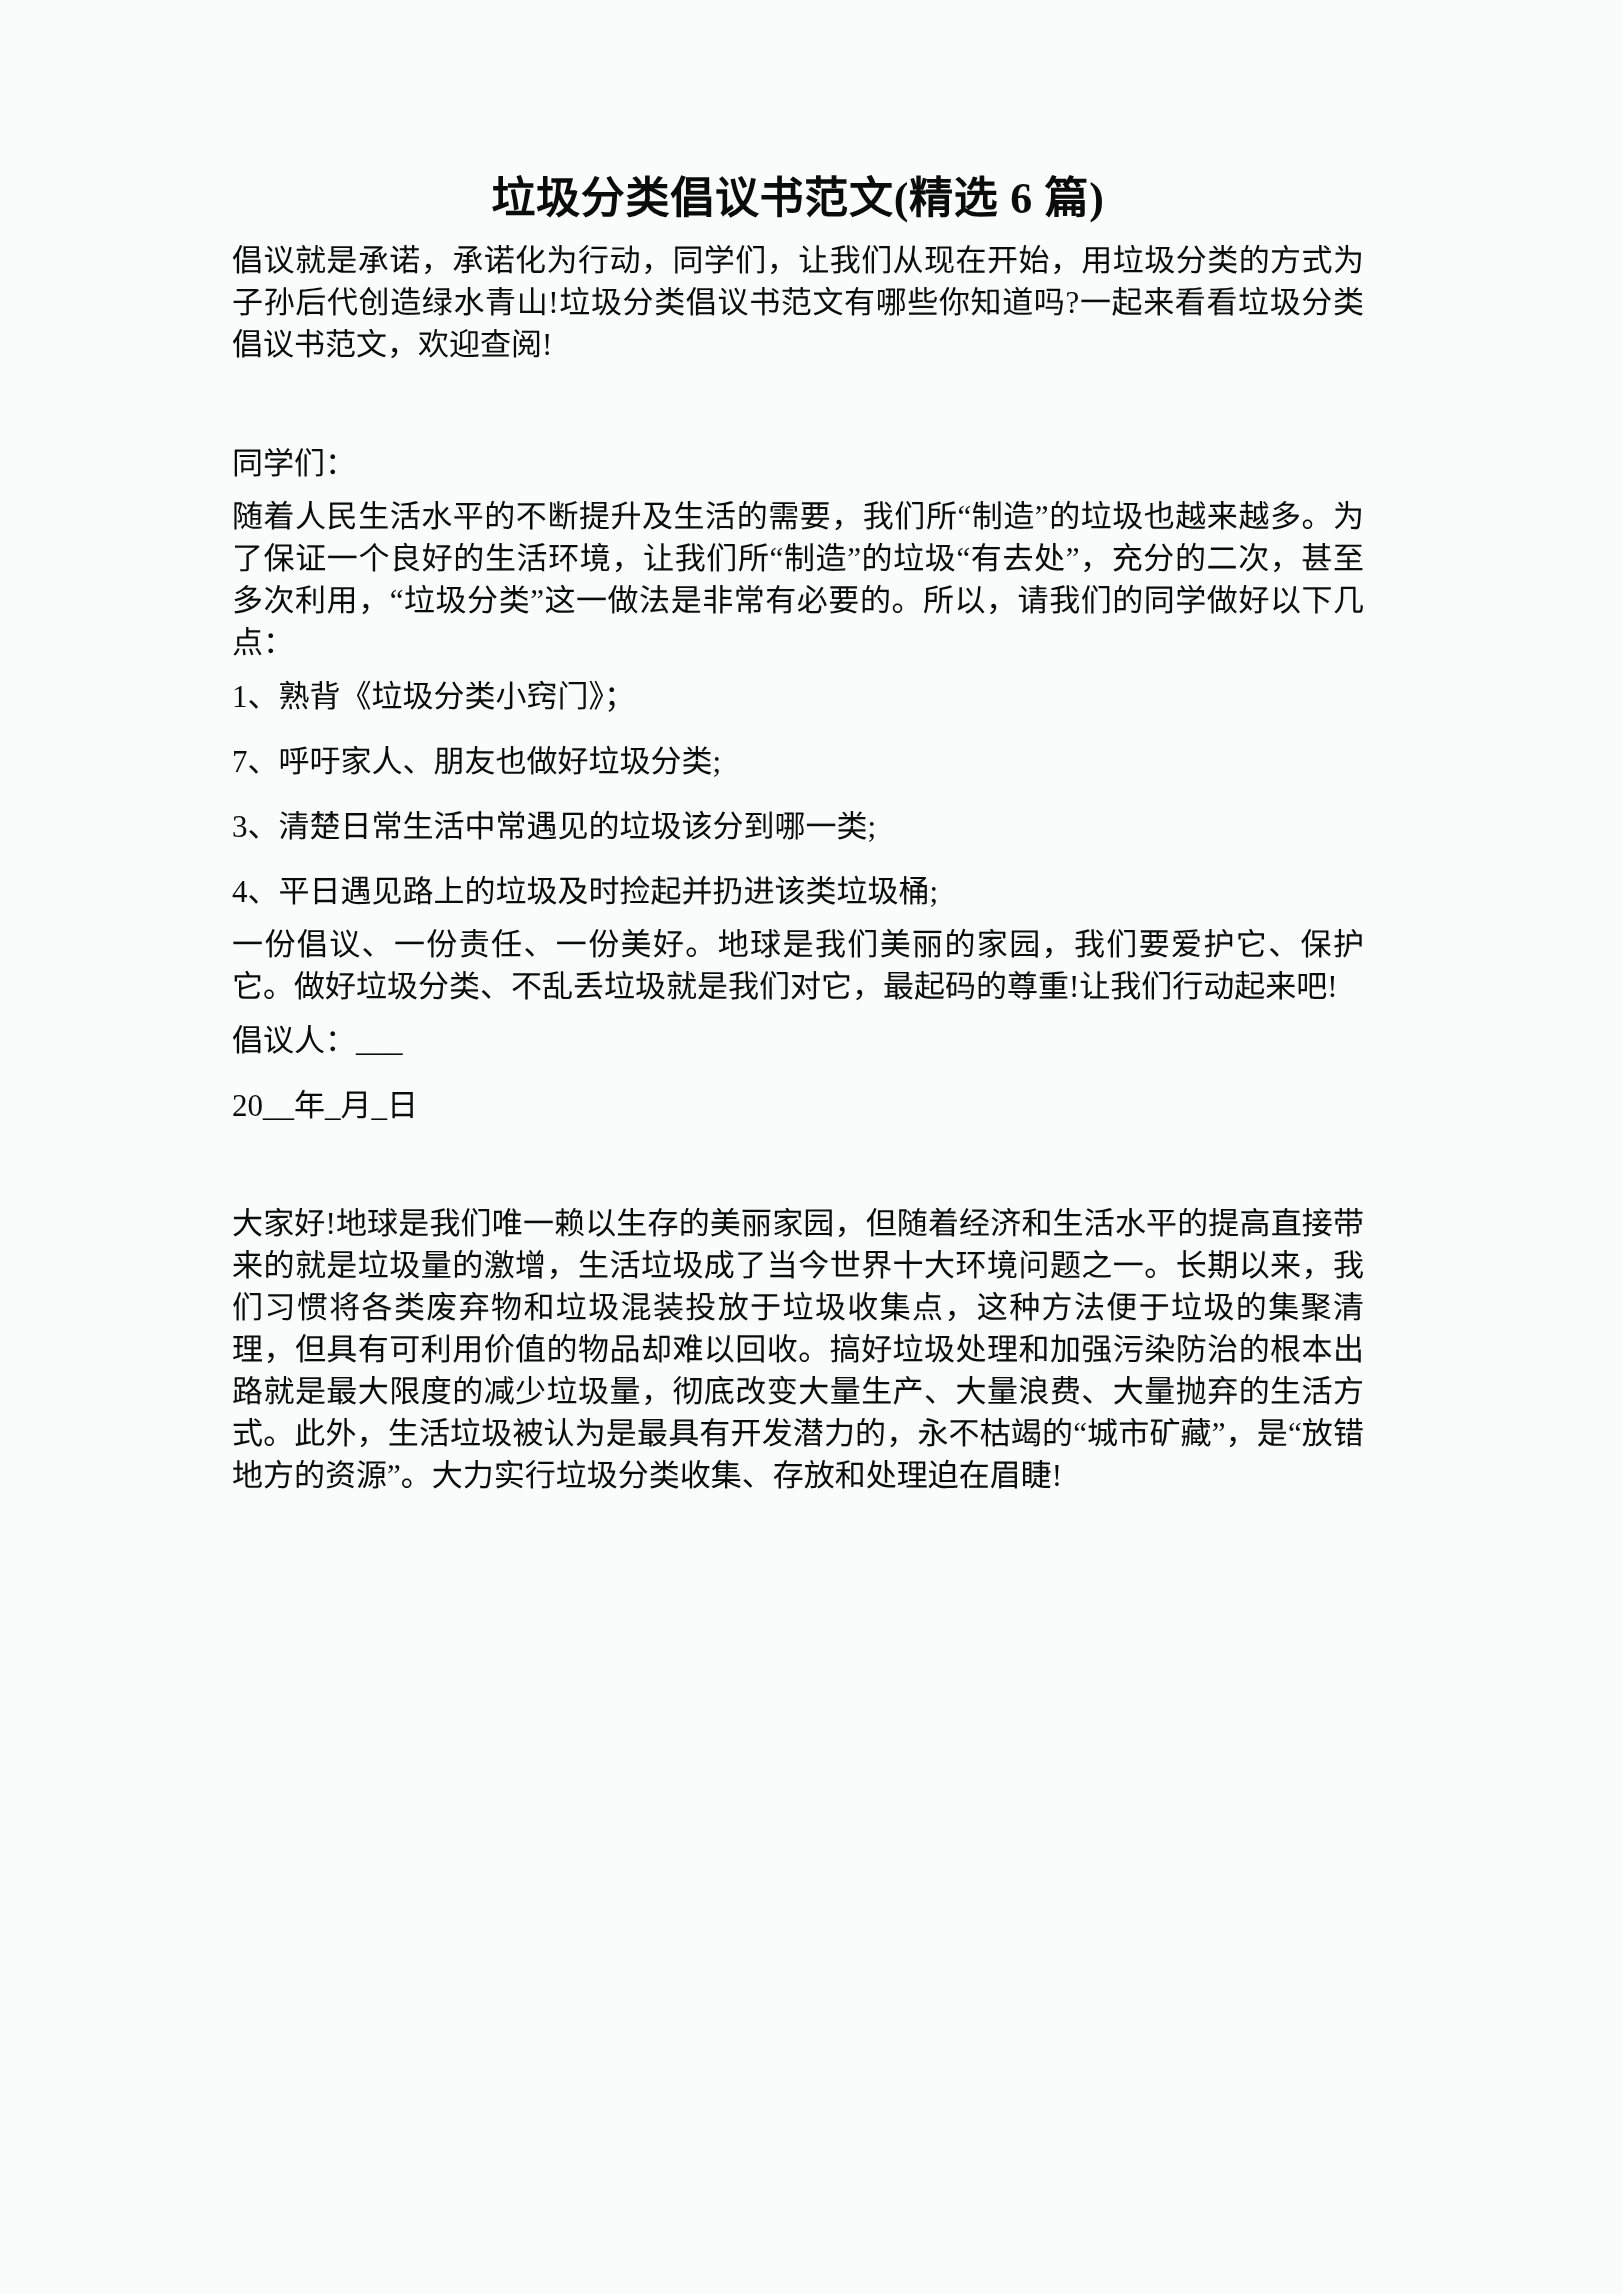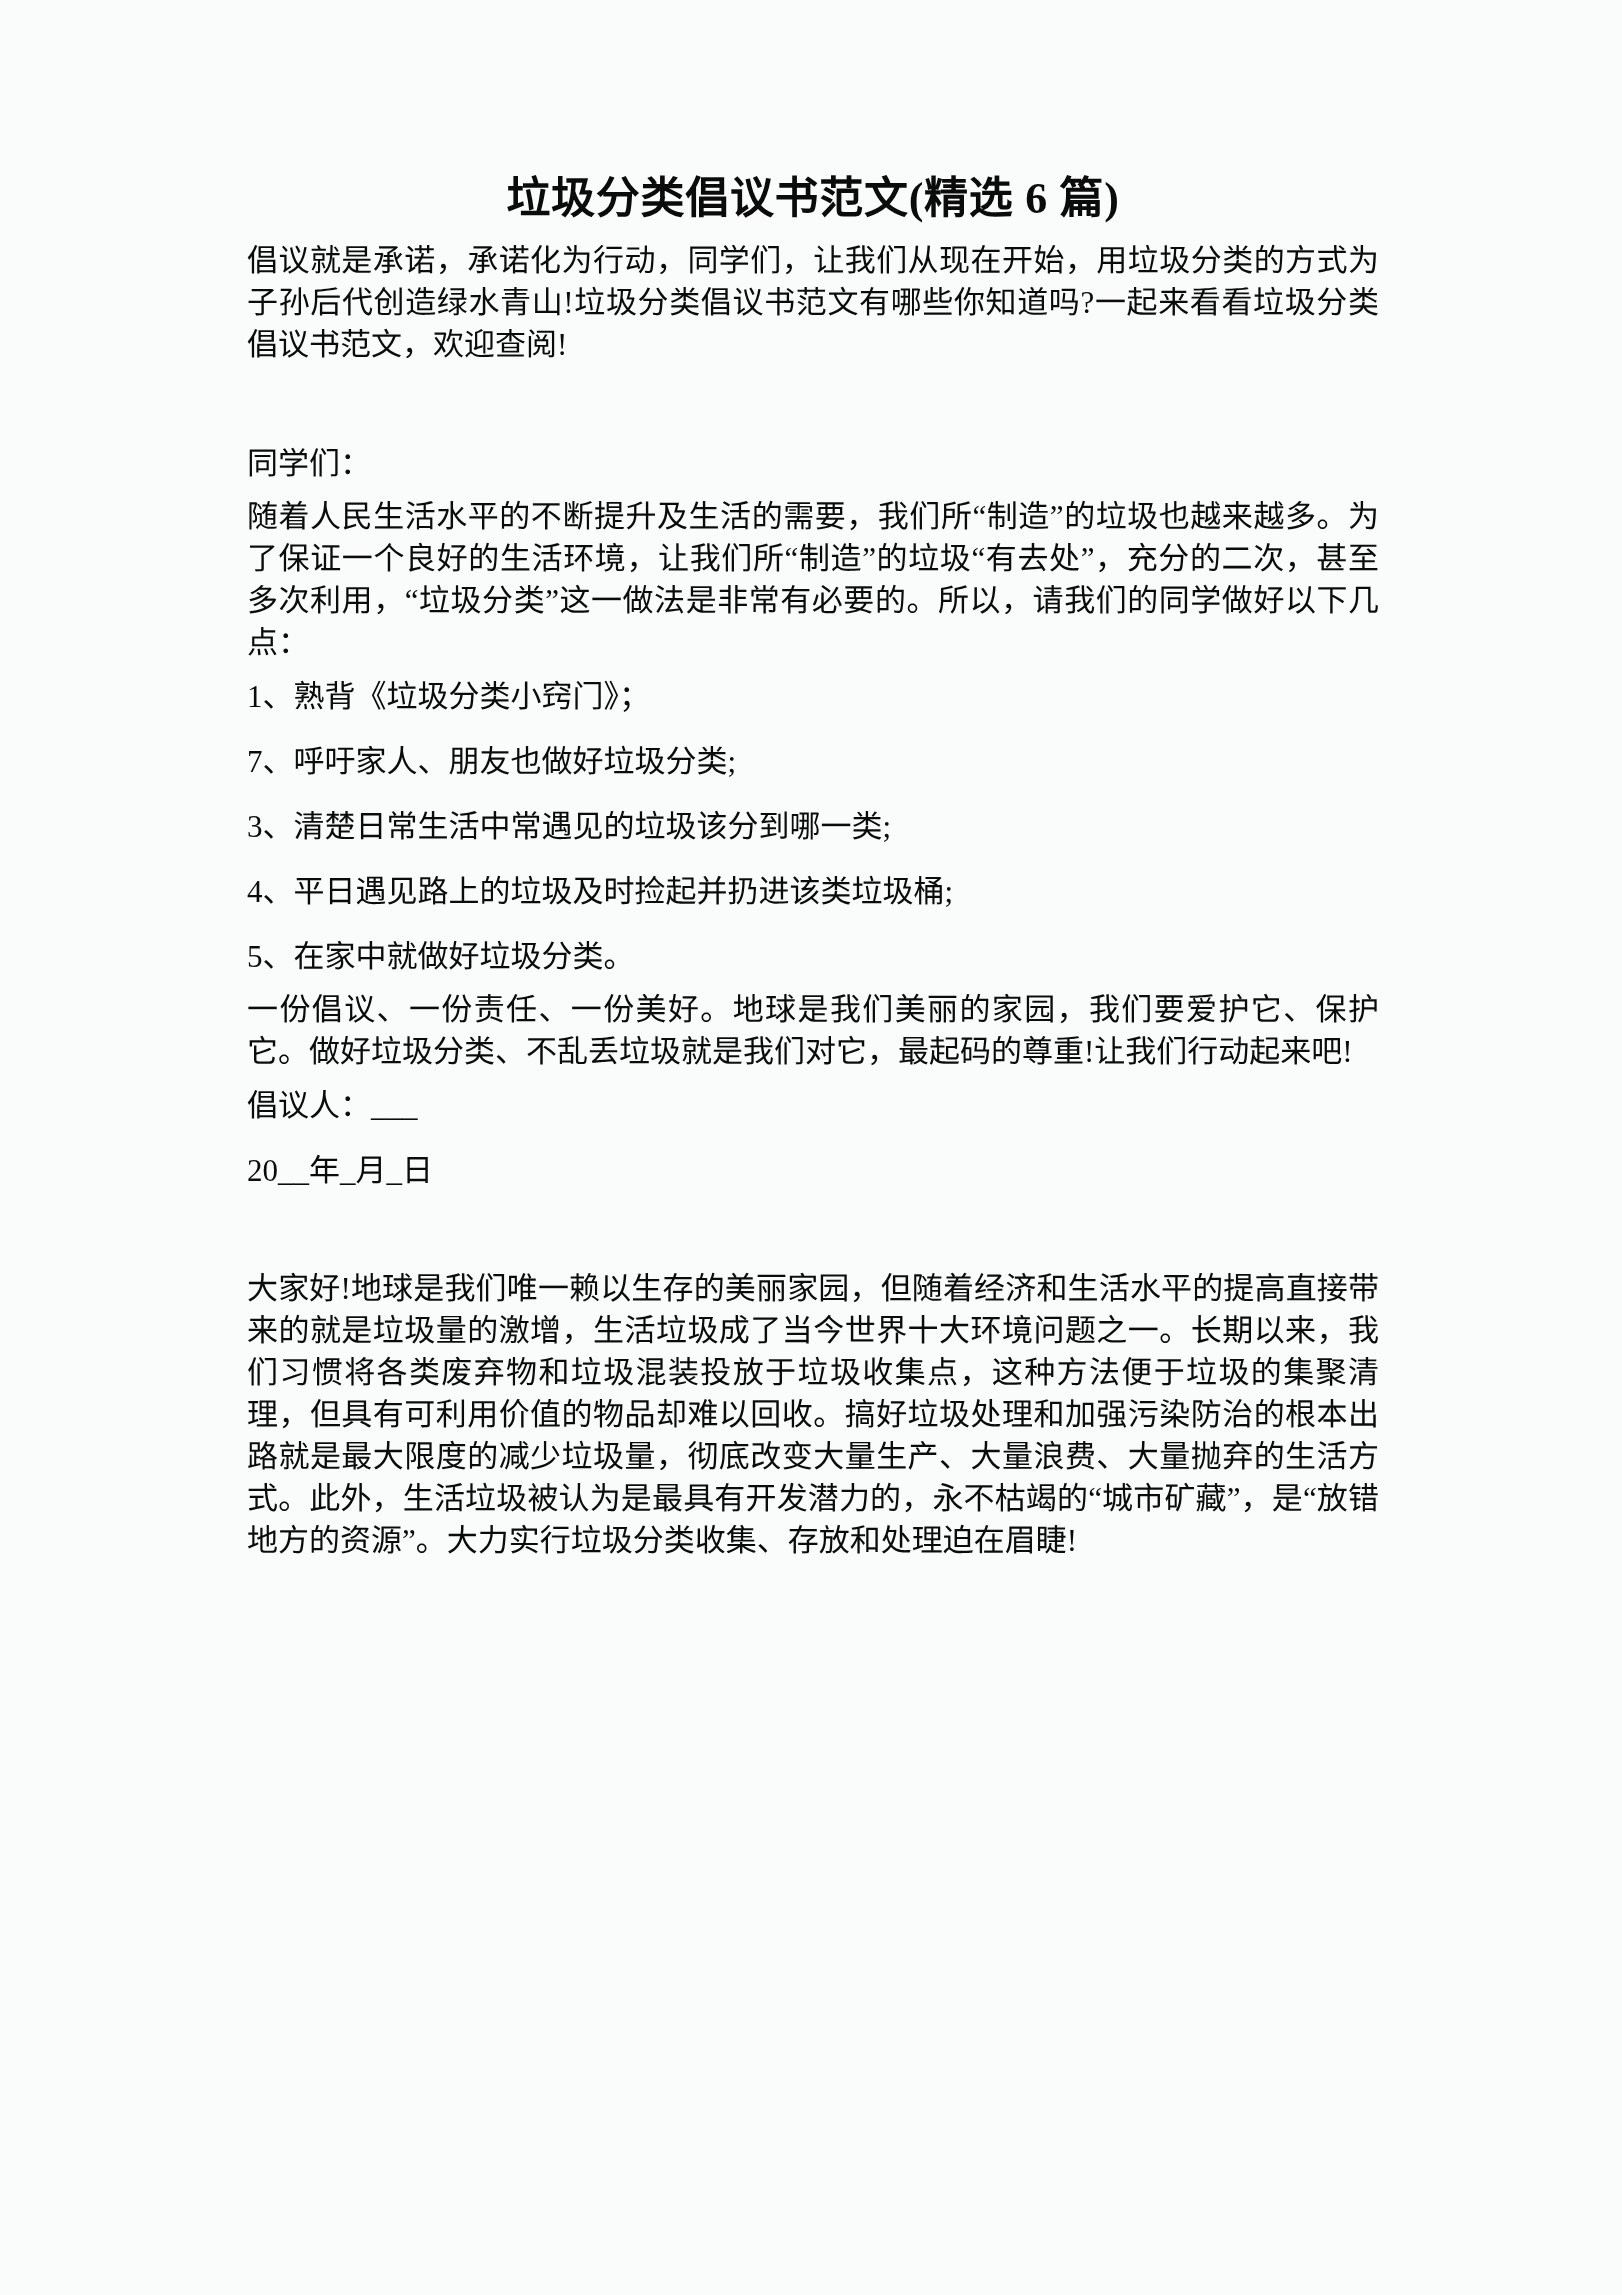--- a/index.html
+++ b/index.html
@@ -15,21 +15,21 @@
     height: 2295px;
     background: #fafbfb;
     box-sizing: border-box;
     overflow: hidden;
     font-family: "Liberation Serif", "DejaVu Serif", serif;
     color: #0b0b0b;
   }
 
   .content {
     position: absolute;
-    left: 247px;
+    left: 232px;
     top: 0;
     width: 1132px;
   }
 
   .doc-title {
     font-size: 44px;
     font-weight: bold;
     line-height: 1.25;
     text-align: center;
     margin: 0;
@@ -85,21 +85,20 @@
     <p class="para">随着人民生活水平的不断提升及生活的需要，我们所“制造”的垃圾也越来越多。为了保证一个良好的生活环境，让我们所“制造”的垃圾“有去处”，充分的二次，甚至多次利用，“垃圾分类”这一做法是非常有必要的。所以，请我们的同学做好以下几点：</p>
 
     <p class="line">1、熟背《垃圾分类小窍门》；</p>
 
     <p class="line">7、呼吁家人、朋友也做好垃圾分类;</p>
 
     <p class="line">3、清楚日常生活中常遇见的垃圾该分到哪一类;</p>
 
     <p class="line">4、平日遇见路上的垃圾及时捡起并扔进该类垃圾桶;</p>
 
-    <p class="line">5、在家中就做好垃圾分类。</p>
 
     <p class="para">一份倡议、一份责任、一份美好。地球是我们美丽的家园，我们要爱护它、保护它。做好垃圾分类、不乱丢垃圾就是我们对它，最起码的尊重!让我们行动起来吧!</p>
 
     <p class="line blank-fill">倡议人：___</p>
 
     <p class="line blank-fill">20__年_月_日</p>
 
     <div class="gap-lg"></div>
 
 

